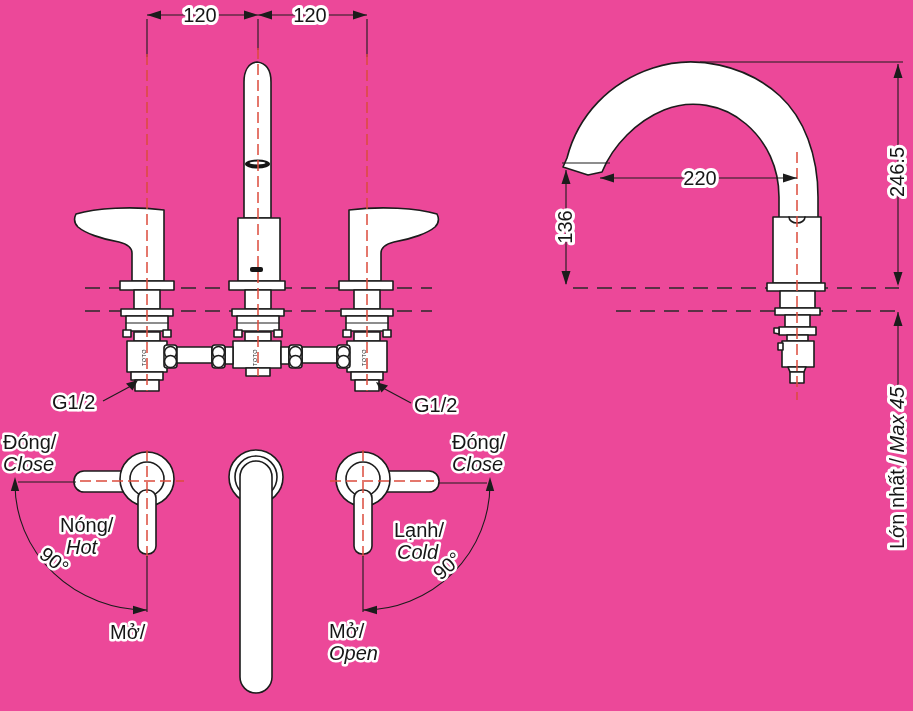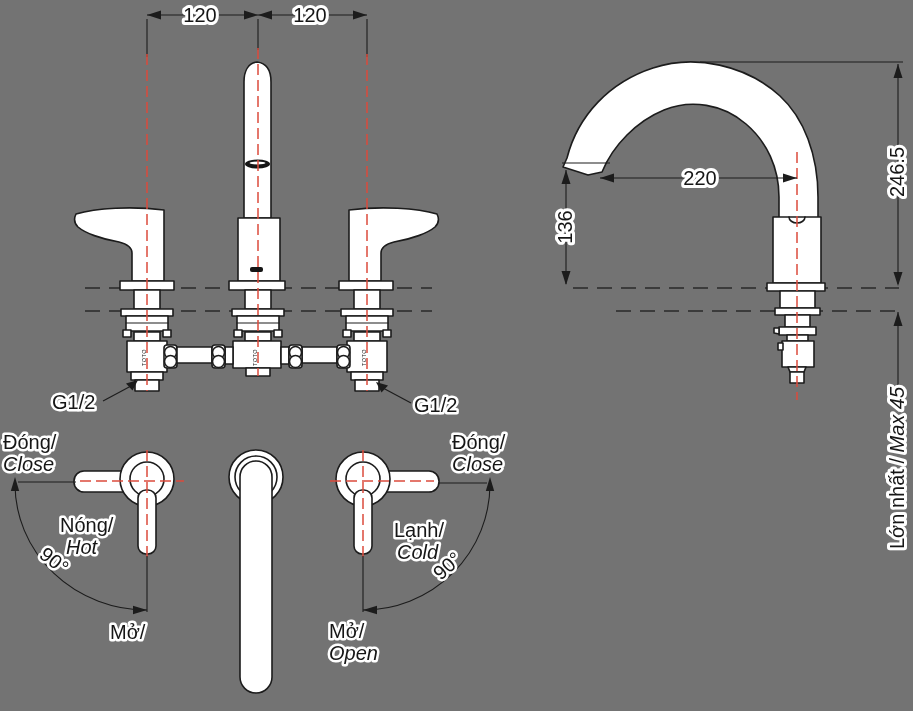--- a/index.html
+++ b/index.html
@@ -1,16 +1,16 @@
 <!DOCTYPE html>
 <html><head>
 <meta charset="utf-8">
 <style>
   html,body{margin:0;padding:0;background:#ffffff;}
-  .canvas{position:relative;width:913px;height:711px;background:#737373;overflow:hidden;
+  .canvas{position:relative;width:913px;height:711px;background:#ec4899;overflow:hidden;
           font-family:"Liberation Sans","DejaVu Sans",sans-serif;}
   svg{display:block}
   .s   {stroke:#1c1c1c;stroke-width:1.6;fill:none;stroke-linecap:round;stroke-linejoin:round;}
   .sw  {stroke:#1c1c1c;stroke-width:1.6;fill:#ffffff;stroke-linejoin:round;}
   .thin{stroke-width:1.1;}
   .deckline{stroke:#2a2a2a;stroke-width:1.5;fill:none;stroke-dasharray:15 9;}
   .cl  {stroke:#dc4b3c;stroke-width:1.5;fill:none;stroke-dasharray:11 5;}
   .dim {stroke:#1c1c1c;stroke-width:1.1;fill:none;}
   .arr {fill:#1c1c1c;stroke:none;}
   .blk {fill:#151515;stroke:none;}

